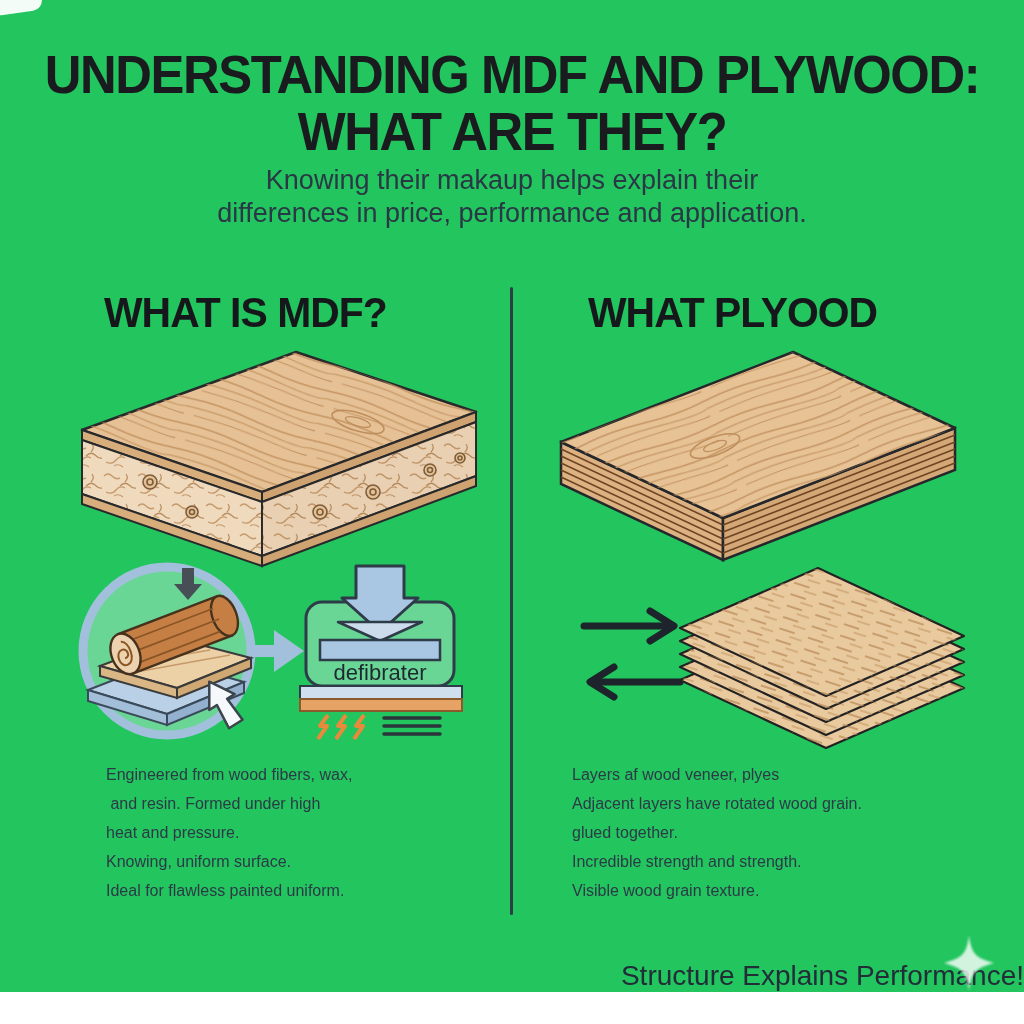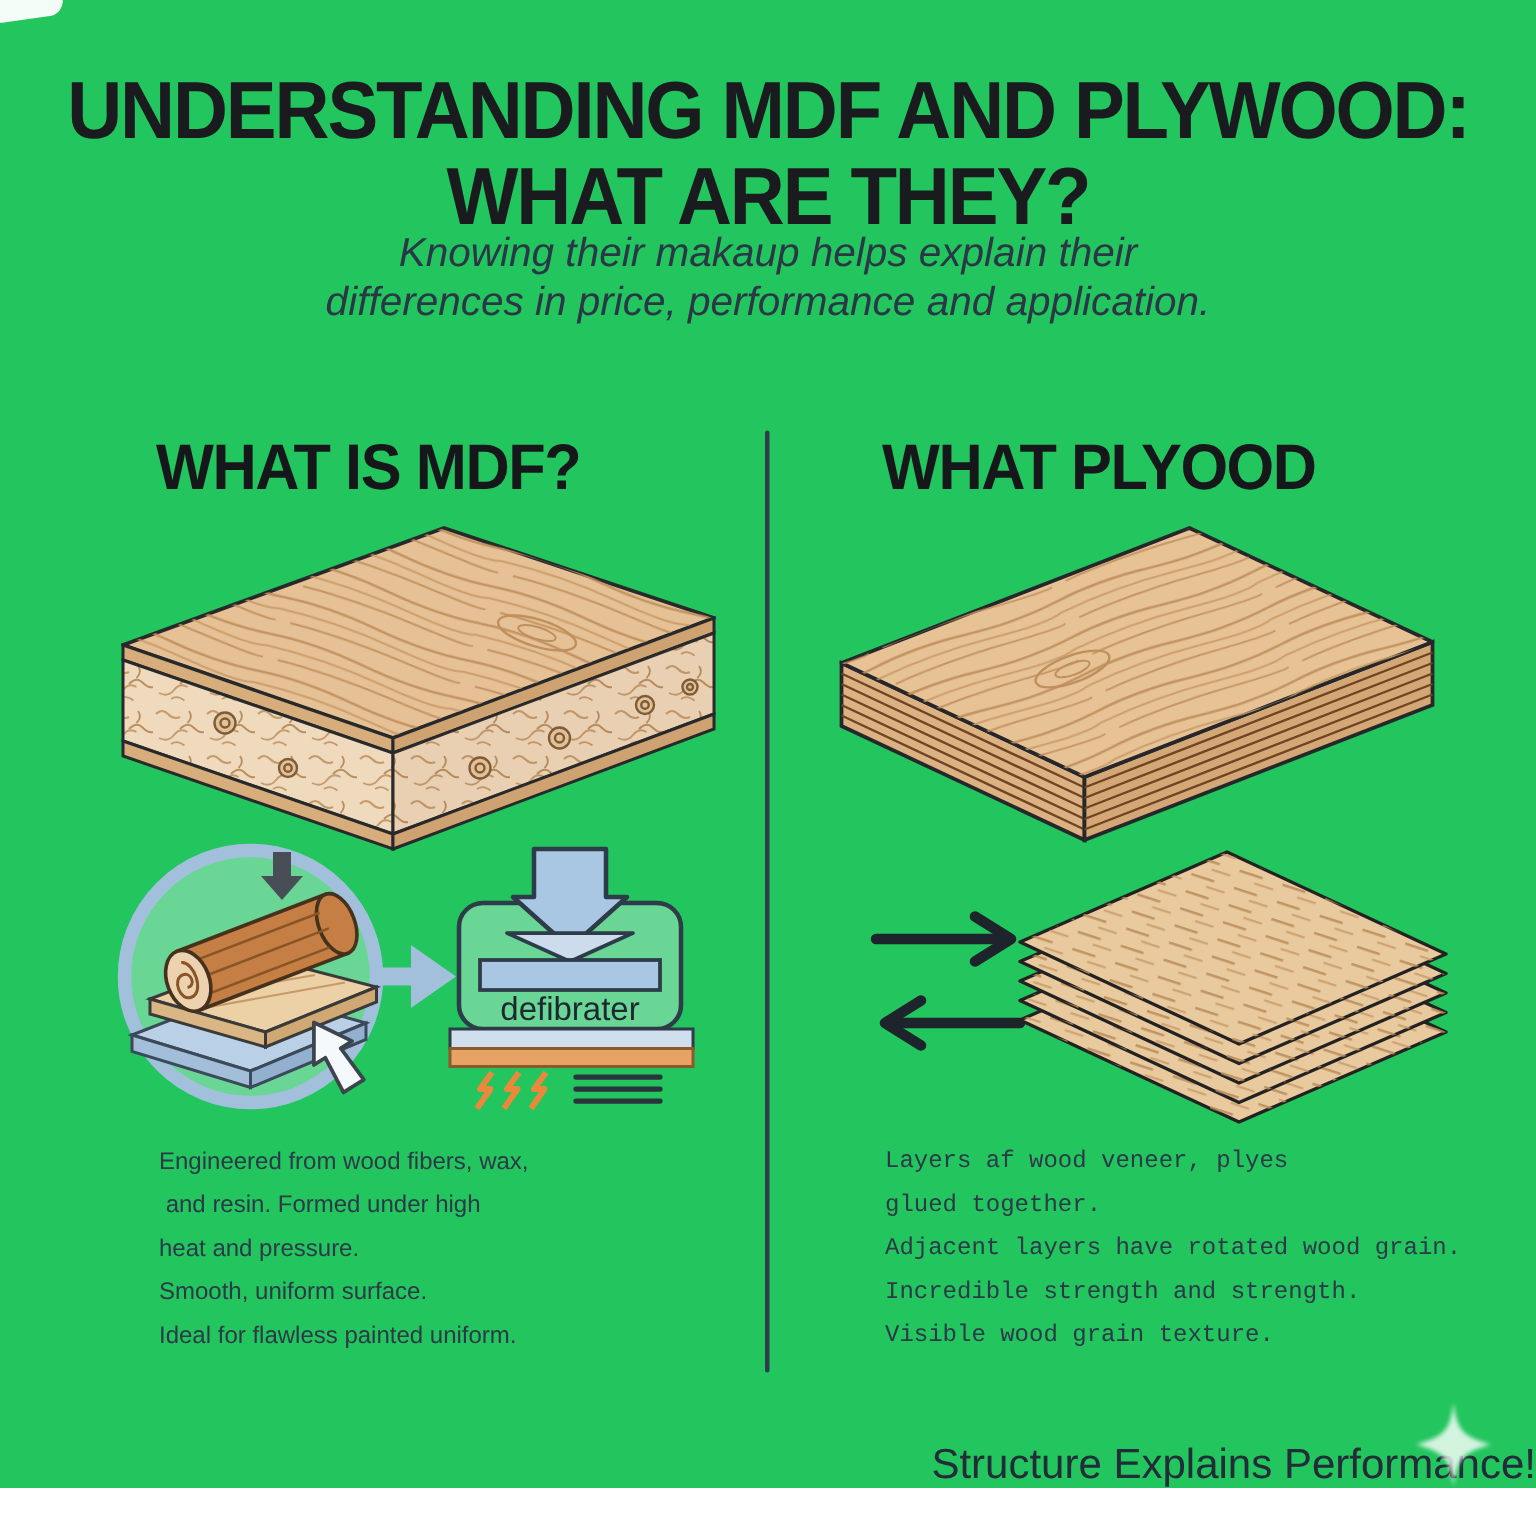--- a/index.html
+++ b/index.html
@@ -8,39 +8,39 @@
     background:#22c55e; overflow:hidden;
     font-family:"Liberation Sans", sans-serif;
     color:#2c3a47;
   }
   
   .title-block { position:absolute; top:46px; left:0; width:1024px; text-align:center; }
   .title-line {
     font-weight:bold; font-size:54px; line-height:1.06; letter-spacing:-1.5px;
     color:#191b1f; transform:scaleX(0.94); transform-origin:50% 50%;
   }
-  .subtitle-block { position:absolute; top:152px; left:0; width:1024px; text-align:center;font-style:italic; }
+  .subtitle-block { position:absolute; top:164px; left:0; width:1024px; text-align:center; }
   .subtitle-line { font-size:27px; line-height:1.22; color:#2a3845; }
 
   
   .divider { position:absolute; left:510px; top:287px; width:3px; height:628px;
              background:#2f3d49; border-radius:2px; }
   .col-heading {
     position:absolute; font-weight:bold; font-size:43px; letter-spacing:-1px;
     color:#15171b; transform:scaleX(0.95); transform-origin:0 50%;
   }
   .heading-mdf { left:104px; top:288px; }
   .heading-ply { left:588px; top:288px; }
 
   .illus { position:absolute; }
 
   .desc { position:absolute; font-size:16px; line-height:29px; color:#2c3a47;margin-left:16px; }
   .desc-line { white-space:pre; }
   .desc-mdf { left:90px; top:760px; }
-  .desc-ply { left:574px; top:760px;font-family:Liberation Mono, monospace; }
+  .desc-ply { left:556px; top:760px; }
 
   
   .footer-tagline {
     position:absolute; top:960px; left:0; width:1024px; text-align:right;
     font-size:28px; color:#222d38;
   }
   .sparkle { position:absolute; left:934px; top:930px; filter:blur(1.3px); }
   .corner-sliver {
     position:absolute; left:-10px; top:-7px; width:52px; height:20px;
     background:#ffffff; border-radius:10px; transform:rotate(-8deg); opacity:.95;
@@ -165,21 +165,21 @@
       <line x1="92" y1="156" x2="148" y2="156"></line>
       <line x1="92" y1="164" x2="148" y2="164"></line>
       <line x1="92" y1="172" x2="148" y2="172"></line>
     </g>
   </svg>
 
   <div class="desc desc-mdf">
     <div class="desc-line">Engineered from wood fibers, wax,</div>
     <div class="desc-line"> and resin. Formed under high</div>
     <div class="desc-line">heat and pressure.</div>
-    <div class="desc-line">Smooth, uniform surface.</div>
+    <div class="desc-line">Knowing, uniform surface.</div>
     <div class="desc-line">Ideal for flawless painted uniform.</div>
   </div>
 
   <div class="col-heading heading-ply">WHAT PLYOOD</div>
 
   <svg class="illus" style="left:545px; top:342px;" width="420" height="226" viewBox="0 0 420 226">
     <defs>
       <pattern id="grainB" width="130" height="26" patternUnits="userSpaceOnUse" patternTransform="rotate(-20)">
         <path d="M0 6 Q30 2 65 6 T130 6" fill="none" stroke="#bf8f5d" stroke-width="1.7"></path>
         <path d="M0 14 Q40 10 80 14 T130 14" fill="none" stroke="#c79a68" stroke-width="1.3"></path>
@@ -235,22 +235,22 @@
       <polygon points="8,90 146,30 292,98 154,158" fill="url(#dashP)" opacity="0.85" stroke="none"></polygon>
       <polygon points="8,77 146,17 292,85 154,145" fill="#e9c99e"></polygon>
       <polygon points="8,77 146,17 292,85 154,145" fill="url(#dashP)" opacity="0.85" stroke="none"></polygon>
       <polygon points="8,64 146,4 292,72 154,132" fill="#e9c99e"></polygon>
       <polygon points="8,64 146,4 292,72 154,132" fill="url(#dashP)" opacity="0.85" stroke="none"></polygon>
     </g>
   </svg>
 
   <div class="desc desc-ply">
     <div class="desc-line">Layers af wood veneer, plyes</div>
+    <div class="desc-line">Adjacent layers have rotated wood grain.</div>
     <div class="desc-line">glued together.</div>
-    <div class="desc-line">Adjacent layers have rotated wood grain.</div>
     <div class="desc-line">Incredible strength and strength.</div>
     <div class="desc-line">Visible wood grain texture.</div>
   </div>
 
   <div class="footer-tagline">Structure Explains Performance!</div>
 
   <svg class="sparkle" width="70" height="70" viewBox="0 0 70 70">
     <path d="M35 5 C37.5 24 41 27.5 60 33 C41 38.5 37.5 42 35 61 C32.5 42 29 38.5 10 33 C29 27.5 32.5 24 35 5 Z" fill="#ffffff" opacity="0.8"></path>
   </svg>
 

